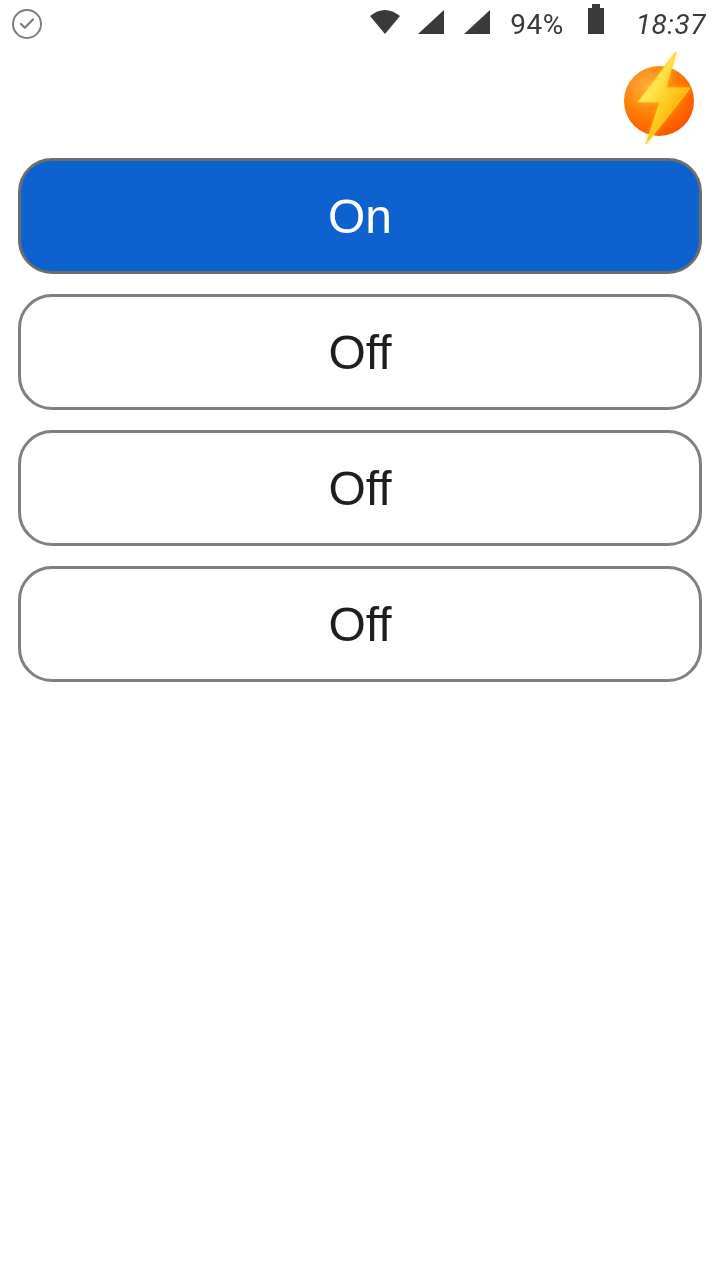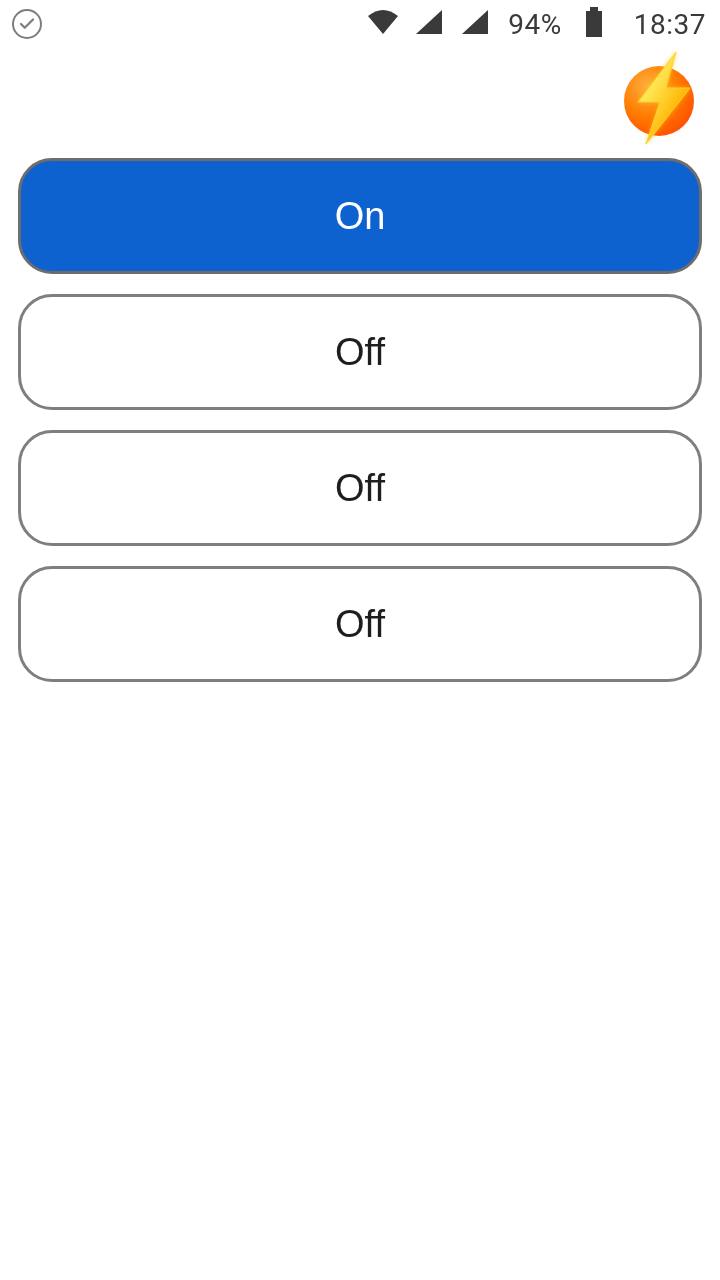--- a/index.html
+++ b/index.html
@@ -26,36 +26,36 @@
     .check-circle {
       width: 30px; height: 30px;
       border: 2.5px solid #7d7d7d;
       border-radius: 50%;
       display: flex; align-items: center; justify-content: center;
       color: #7d7d7d;
     }
     .check-circle svg { width: 18px; height: 18px; }
     .status-right {
       display: flex;
-      align-items: center;
+      align-items: flex-start;
       gap: 20px;
       font-size: 28px;
       color: #3a3a3a;
     }
     .wifi { margin-right: -2px; }
     .signal { display:inline-block; }
     .battery {
       display:inline-block; width: 16px; height: 26px;
       background:#3a3a3a; position: relative; margin: 0 4px 0 4px;
     }
     .battery::before {
       content:""; position:absolute; top:-4px; left:4px; width:8px; height:4px; background:#3a3a3a;
     }
     .battery-pct { font-size: 28px; letter-spacing: 0.5px; }
-    .clock { font-size: 28px; letter-spacing: 0.5px; margin-left: 8px; }
+    .clock { font-size: 28px; letter-spacing: 0.5px; margin-left: 8px; font-style: italic; }
 
     .header {
       position: relative;
       display: flex;
       align-items: center;
       justify-content: center;
       height: 110px;
     }
     .title {
       font-size: 36px;
@@ -81,21 +81,21 @@
     }
 
     .outlets { padding: 0 18px; }
     .outlet-btn {
       width: 100%;
       height: 116px;
       border-radius: 34px;
       border: 3px solid #7f7f7f;
       background: #fff;
       color: #1e1e1e;
-      font-size: 38px;
+      font-size: 48px;
       font-weight: 400;
       margin-bottom: 20px;
       display: flex;
       align-items: center;
       justify-content: center;
       cursor: pointer;
     }
     .outlet-btn.on {
       background: #0d62d0;
       color: #fff;

